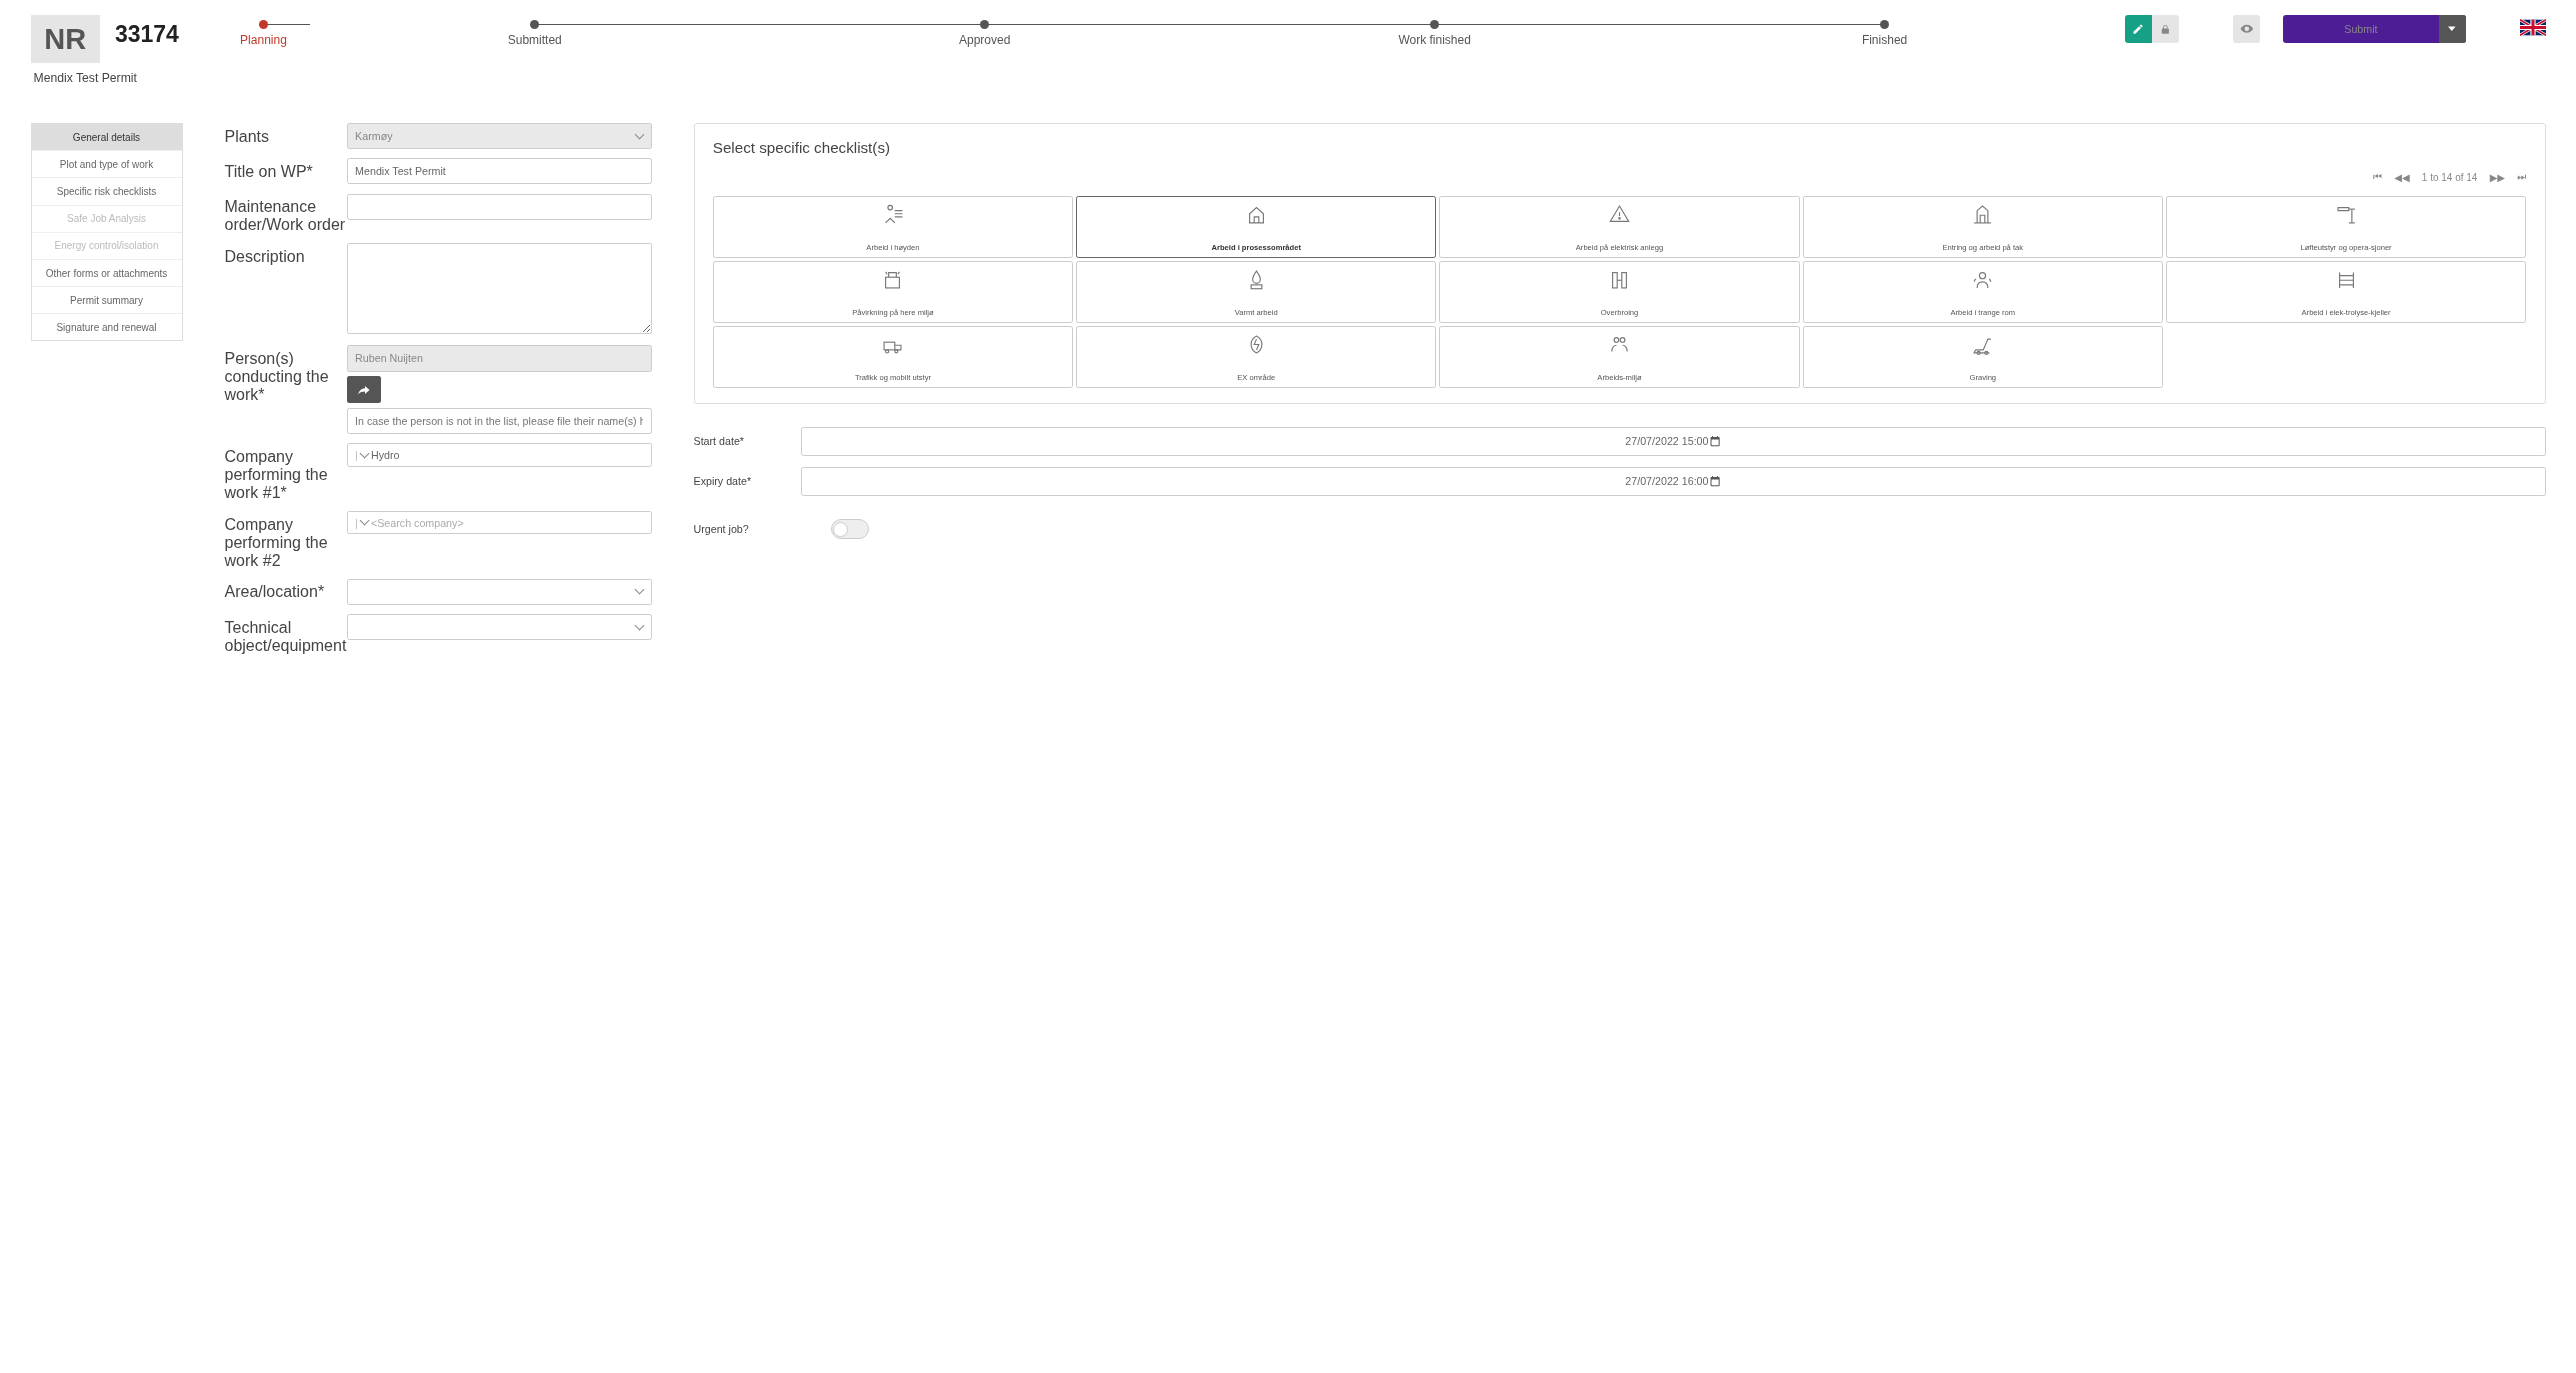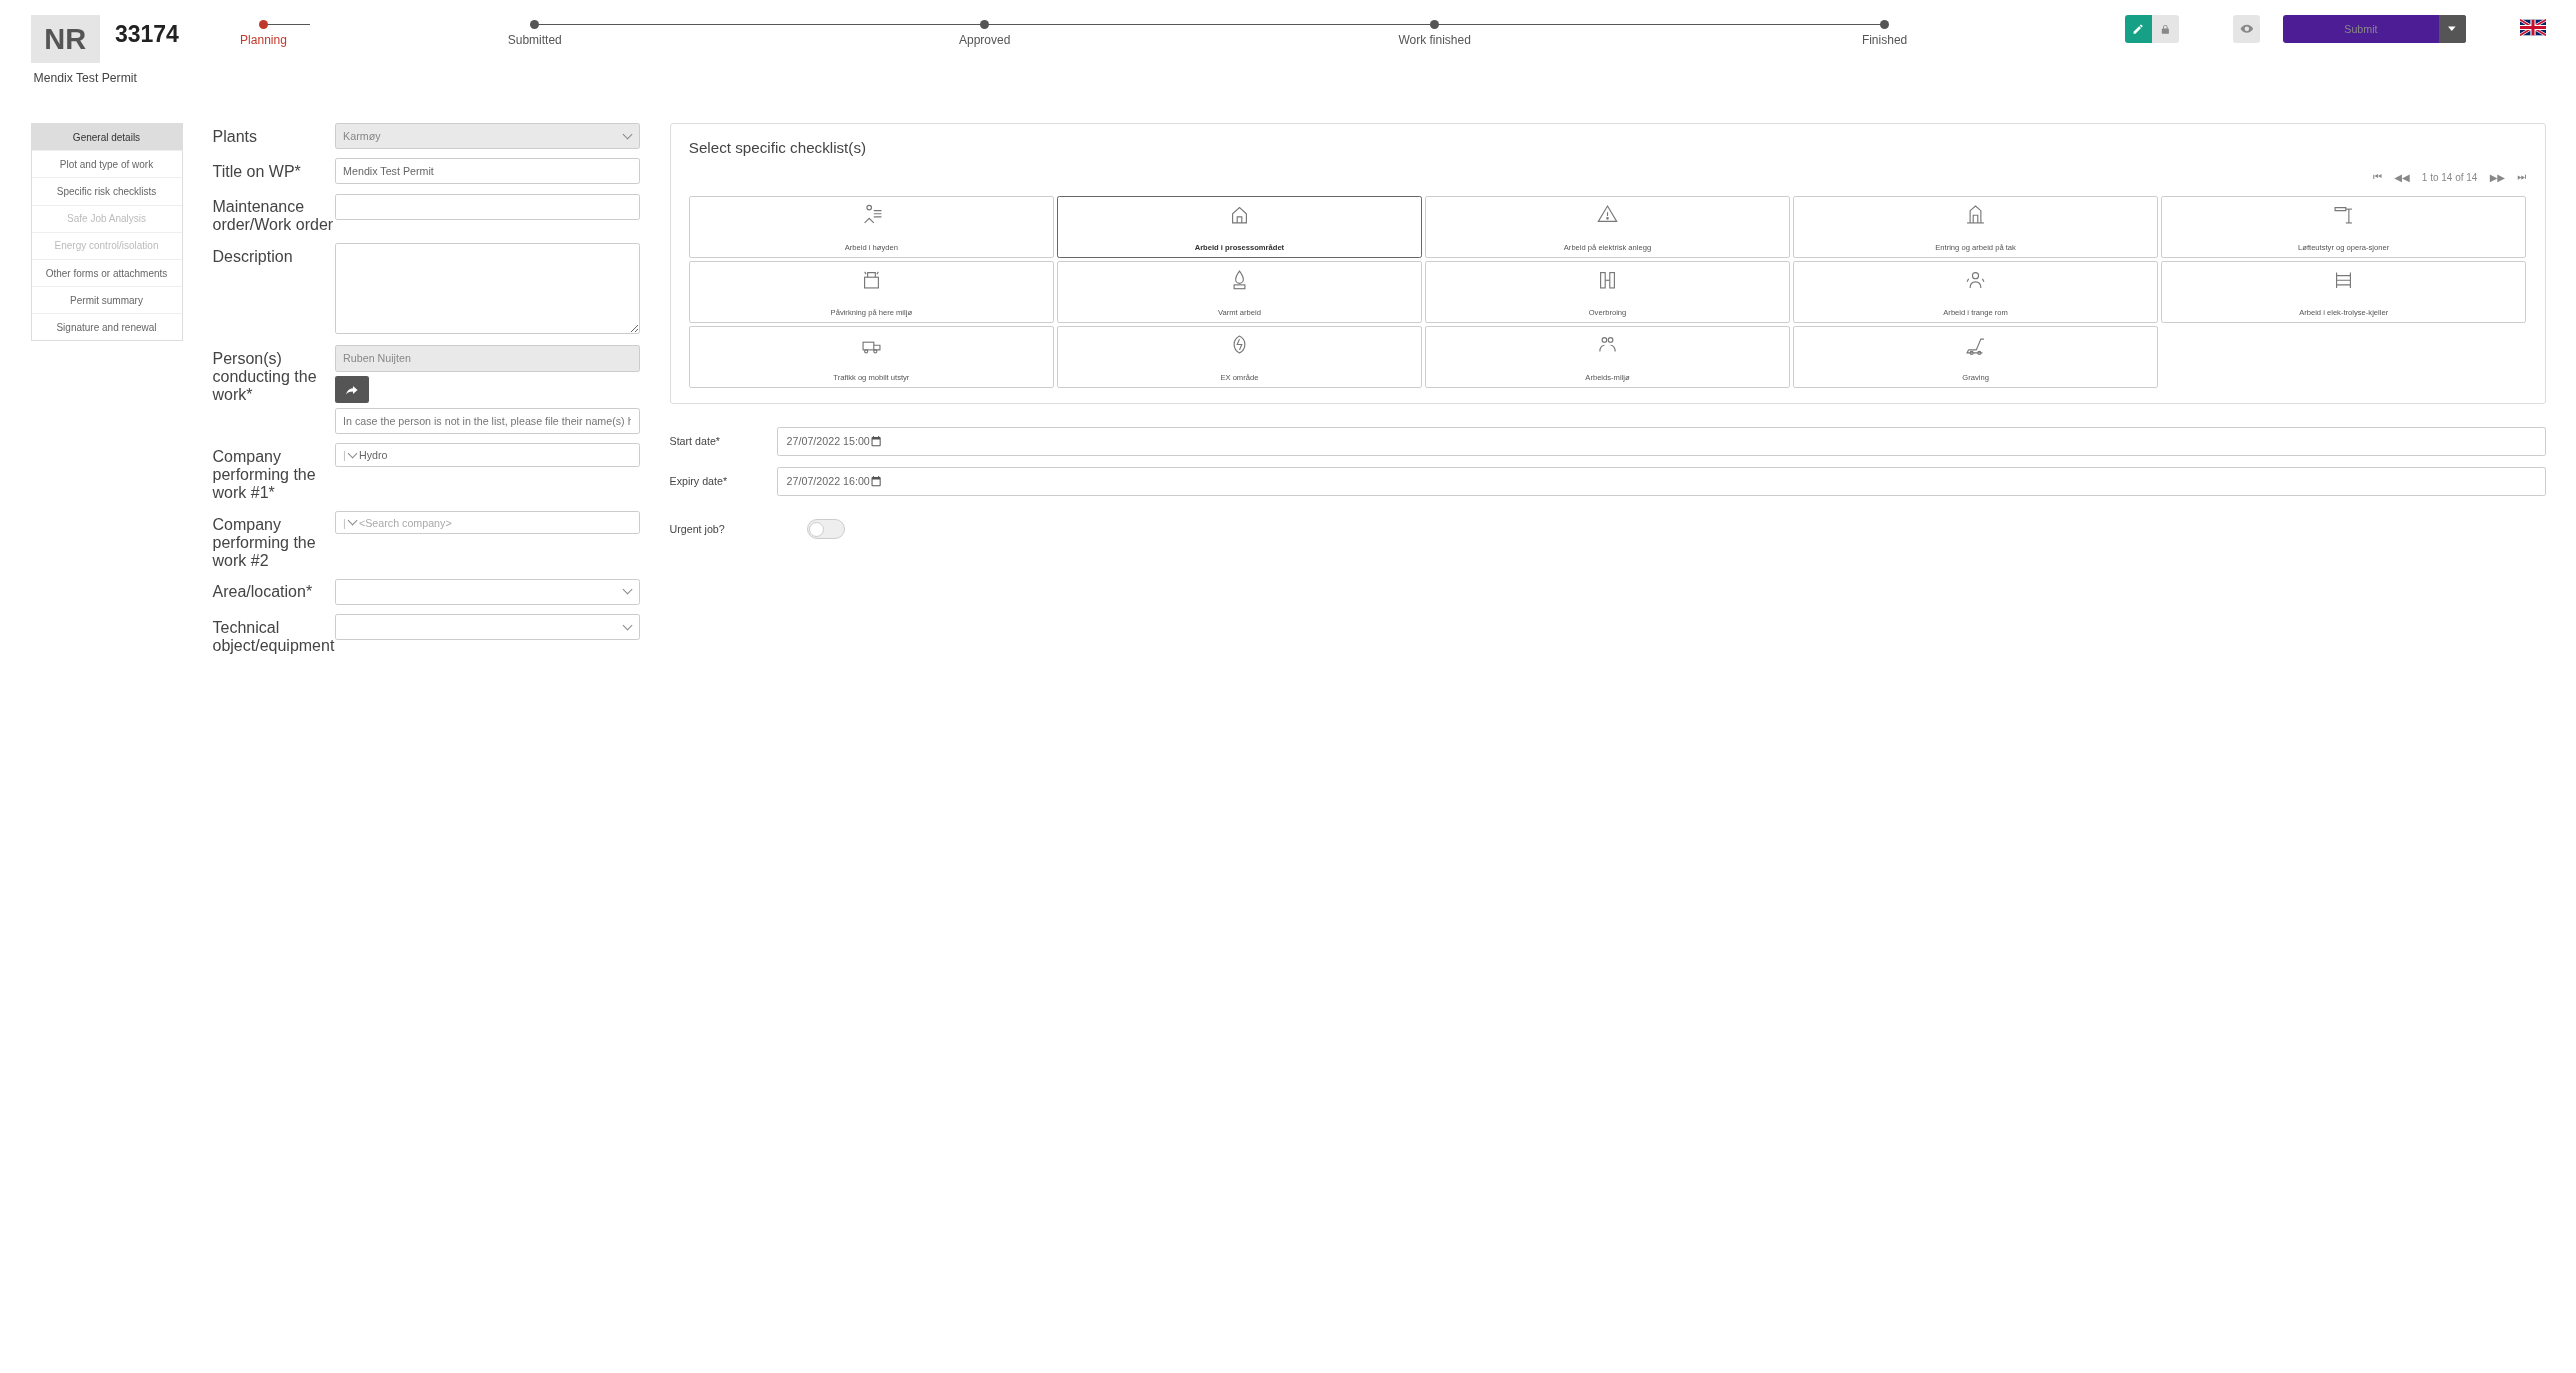--- a/index.html
+++ b/index.html
@@ -25,21 +25,21 @@
   .btn-lock { background: #e5e5e5; color: #888; width: 27.4px; height: 27.4px; display: flex; align-items: center; justify-content: center; cursor: pointer; }
   .btn-eye { background: #e5e5e5; color: #888; width: 27.4px; height: 27.4px; display: flex; align-items: center; justify-content: center; border-radius: 3px; cursor: pointer; margin-left: 46px; }
   .btn-submit { background: #4c1d95; color: #888; height: 27.4px; display: flex; align-items: center; border-radius: 3px; overflow: hidden; margin-left: 15.2px; }
   .btn-submit .lbl { padding: 0 61px; }
   .btn-submit .caret { background: #555; color: #fff; width: 27.4px; height: 27.4px; display: flex; align-items: center; justify-content: center; }
   .flag { margin-left: 46px; cursor: pointer; }
 
   .subtitle { font-size: 12.2px; color: #444; margin-bottom: 38px; margin-left: 3px; }
 
   
-  .main { display: flex; gap: 30px; align-items: flex-start; }
+  .main { display: flex; gap: 42px; align-items: flex-start; }
   .sidebar { width: 152px; border: 0.8px solid #ddd; }
   .sidebar .item { padding: 7.6px 9.1px; text-align: center; font-size: 10px; color: #666; border-bottom: 0.8px solid #eee; cursor: pointer; }
   .sidebar .item.active { background: #ddd; color: #333; }
   .sidebar .item.disabled { color: #bbb; }
   .sidebar .item:last-child { border-bottom: none; }
 
   .form-col { flex: 0 0 427px; }
   .form-row { display: flex; margin-bottom: 9.1px; align-items: flex-start; }
   .form-row .flabel { width: 122px; font-size: 16px; color: #444; padding-top: 4.6px; }
   .form-row .fcontrol { flex: 1; }
@@ -58,21 +58,21 @@
   .pager span[role=button] { cursor: pointer; }
   .checklist-grid { display: grid; grid-template-columns: repeat(5, 1fr); gap: 3px; }
   .check-card { border: 0.8px solid #ccc; border-radius: 2.3px; padding: 6.1px 3px 4.6px; text-align: center; cursor: pointer; display:flex; flex-direction:column; align-items:center; justify-content:space-between; height: 62px; }
   .check-card.selected { border: 1.5px solid #666; }
   .check-card .ico { color:#777; }
   .check-card .clabel { font-size: 7.6px; color: #555; line-height: 1.1; }
   .check-card.selected .clabel { font-weight: bold; color:#333; }
 
   .date-row { display: flex; align-items: center; margin-bottom: 10.7px; }
   .date-row .dlabel { width: 107px; font-size: 10.7px; color: #444; }
-  .date-row .dinput { flex: 1; border: 0.8px solid #ccc; border-radius: 2.3px; padding: 7.6px 9.1px; display: flex; justify-content: flex-start; align-items: center; color: #666; cursor: pointer; }
+  .date-row .dinput { flex: 1; border: 0.8px solid #ccc; border-radius: 2.3px; padding: 7.6px 9.1px; display: flex; justify-content: center; align-items: center; color: #666; cursor: pointer; }
 
   .urgent-row { display:flex; align-items:center; margin-top:23px; }
   .urgent-row .ulabel { width:137px; font-size:10.7px; color:#444; }
   .switch { width:38px; height:20px; background:#eee; border:0.8px solid #ccc; border-radius:10px; position:relative; cursor:pointer; }
   .switch .knob { position:absolute; left:1.5px; top:1.5px; width:15.2px; height:15.2px; background:#fff; border:0.8px solid #ccc; border-radius:50%; }
 
   .chev::after { content:''; display:inline-block; width:6.1px; height:6.1px; border-right:1.1px solid #888; border-bottom:1.1px solid #888; transform: rotate(45deg); margin-bottom:2.3px; }
 </style>
 </head>
 <body>

